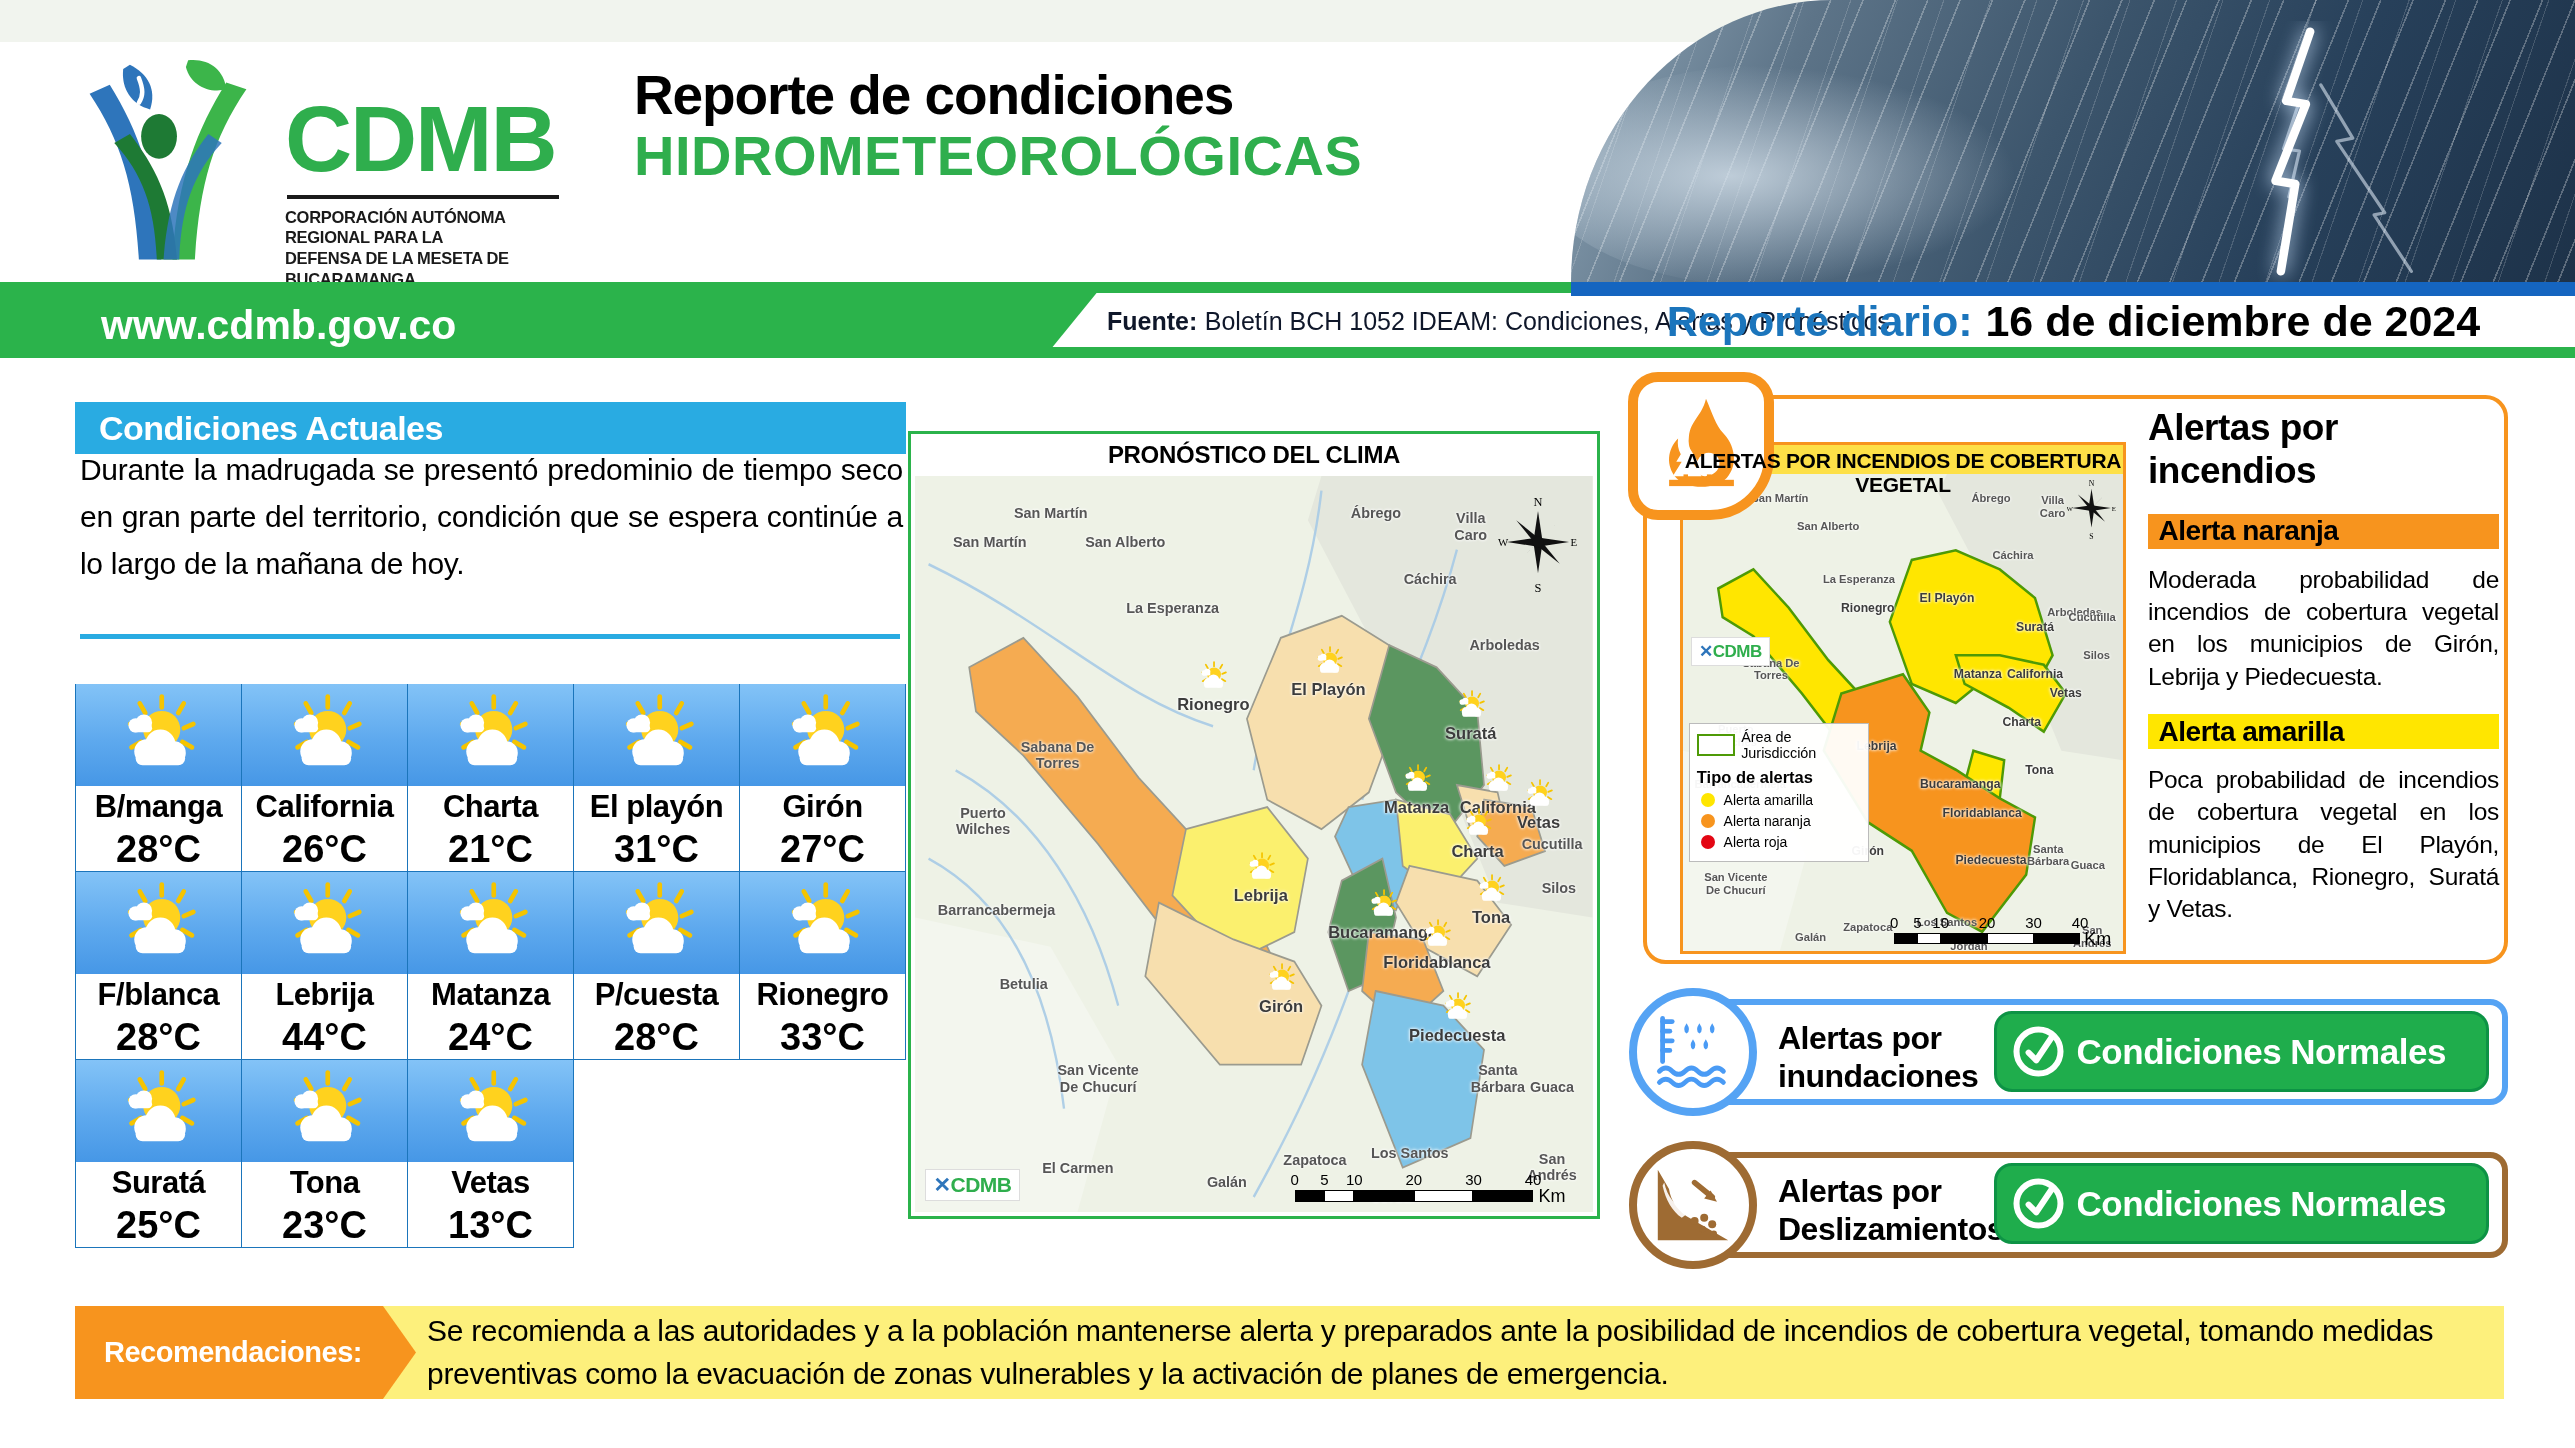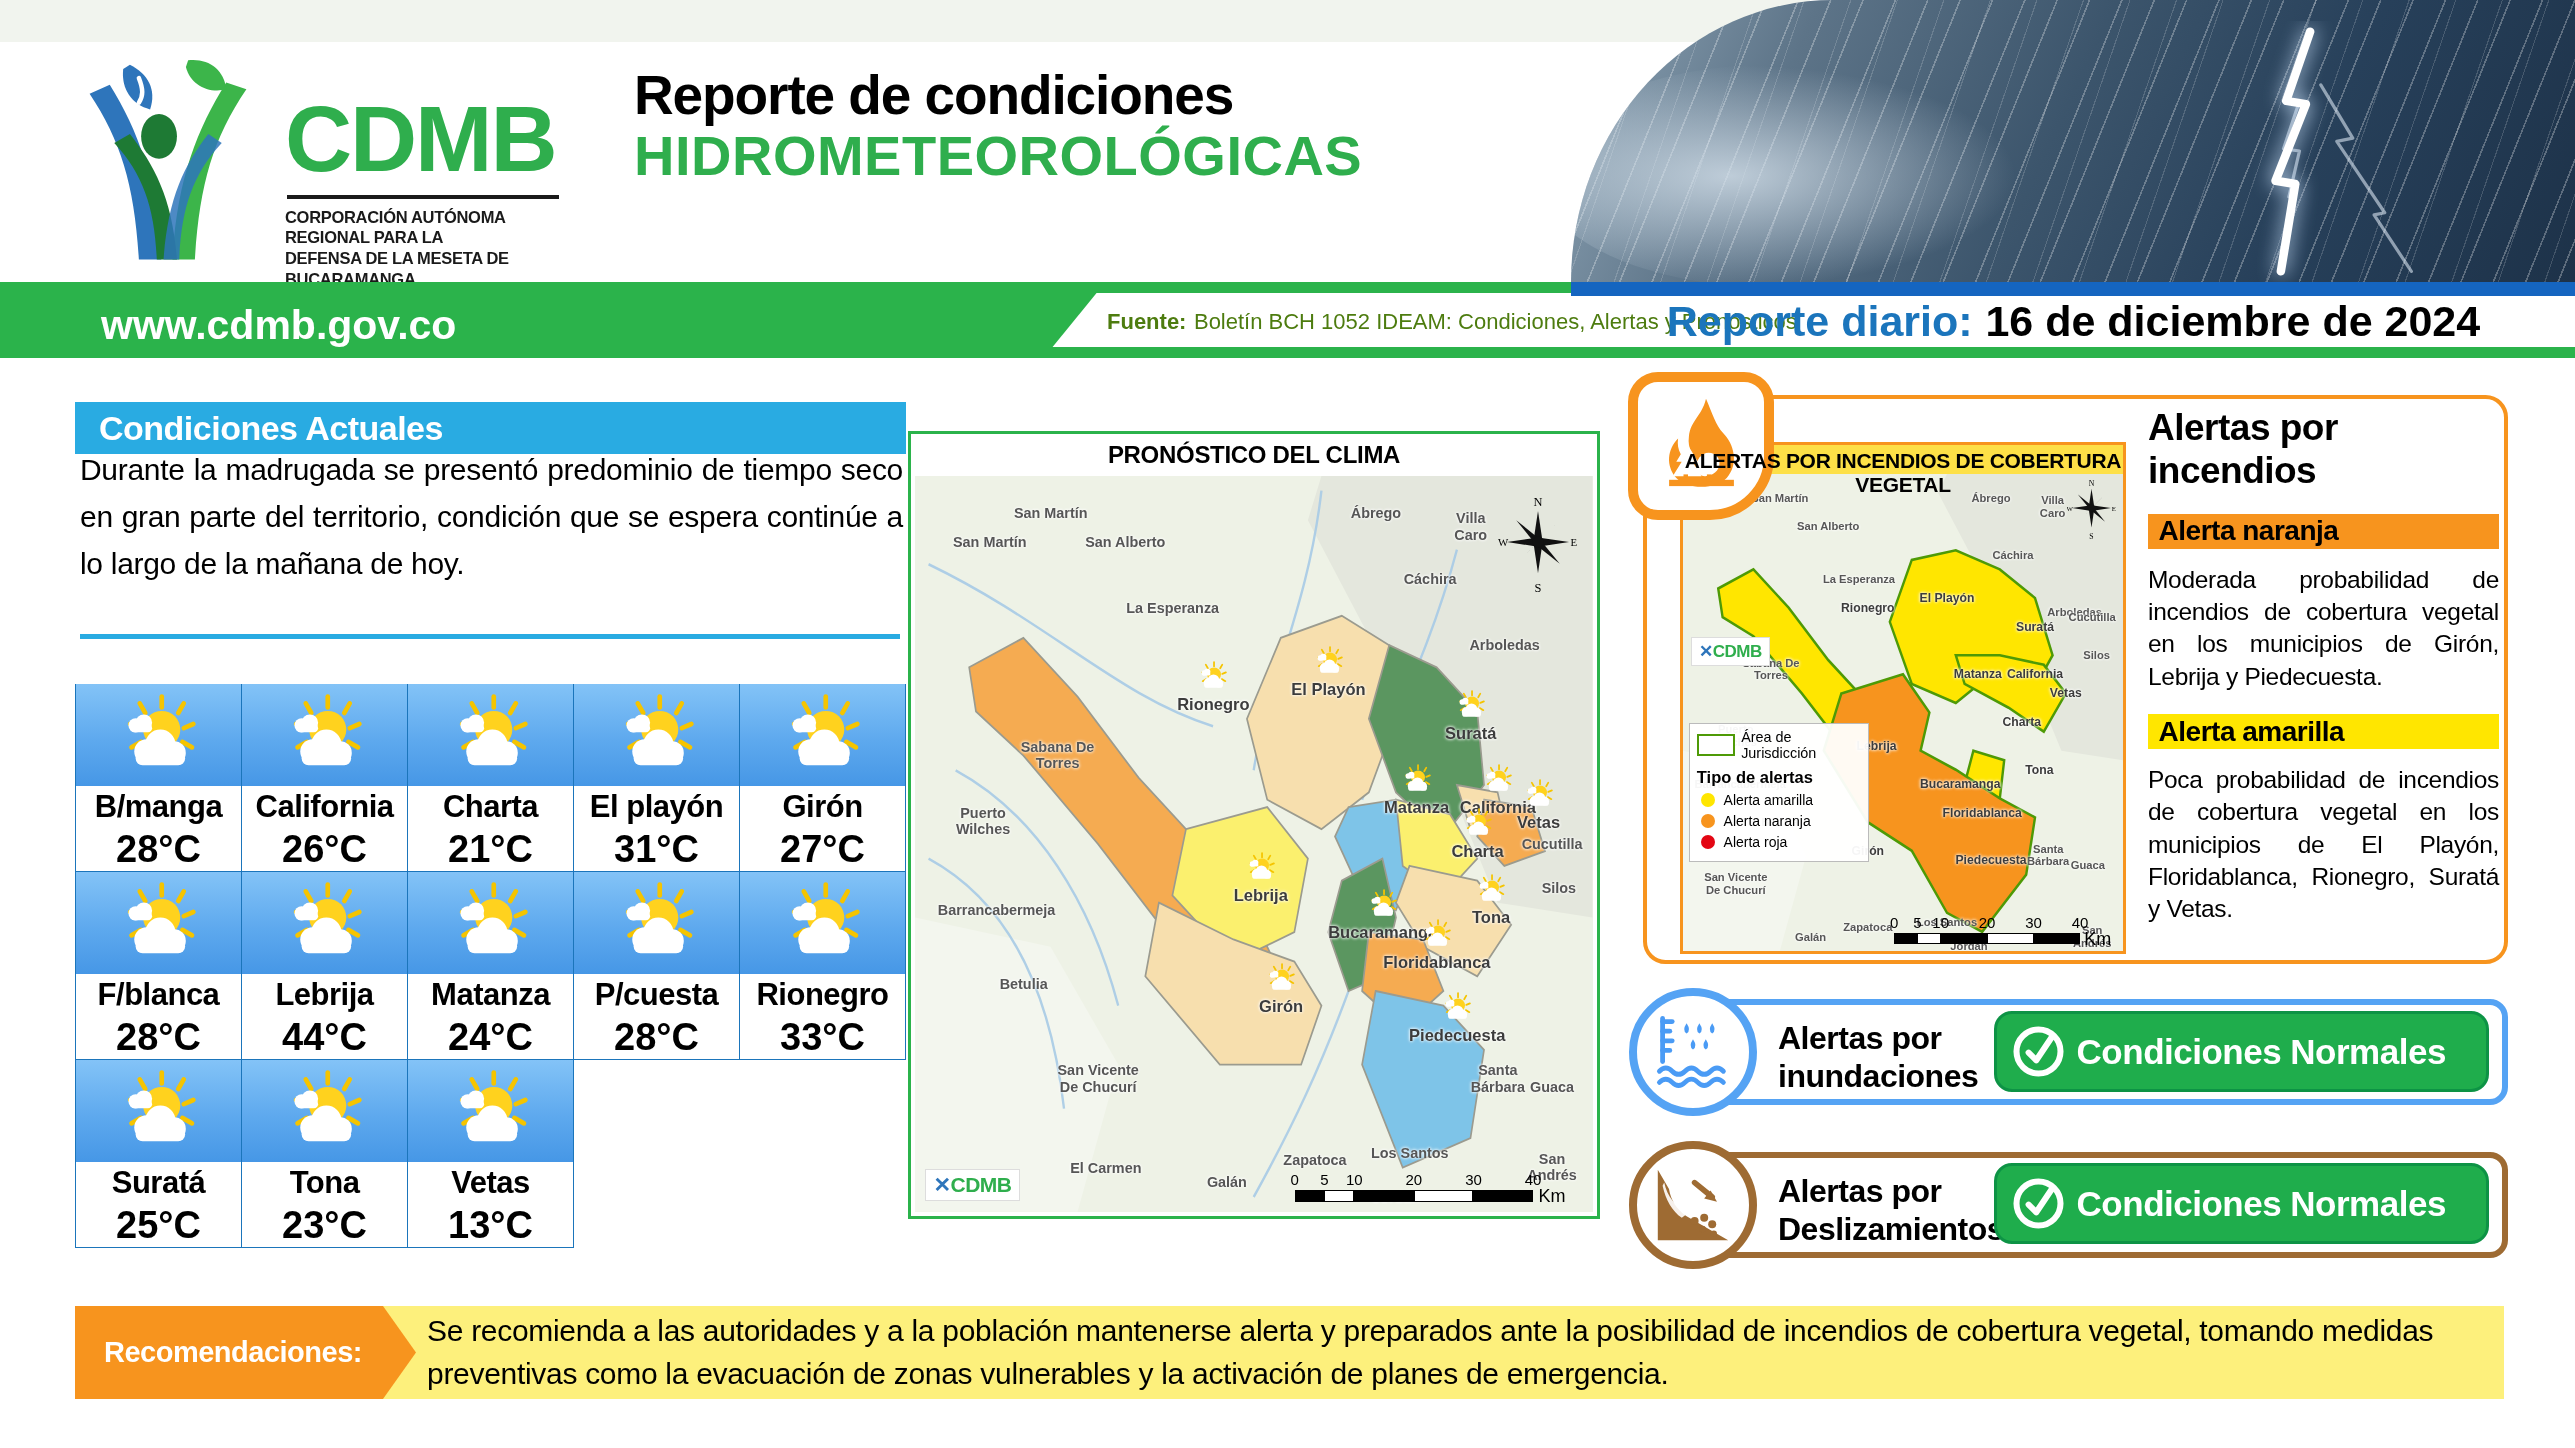--- a/index.html
+++ b/index.html
@@ -35,21 +35,21 @@
   
   .infobar{left:0;top:282px;width:2576px;height:76px;background:#ffffff;}
   .strip-top-green{left:0;top:0;width:1571px;height:10.6px;background:#2bb34b;}
   .strip-top-blue{left:1571px;top:0;width:1005px;height:14px;background:#1565c0;}
   .strip-bottom{left:0;top:65px;width:2576px;height:10.6px;background:#2bb34b;}
   .bar-green{left:0;top:0;width:1097px;height:65px;background:#2bb34b;
              clip-path:polygon(0 0,100% 0,calc(100% - 53px) 100%,0 100%);
              display:flex;align-items:center;}
   .bar-url{color:#fff;font-size:41px;font-weight:bold;padding-left:101px;letter-spacing:0;text-decoration:none;}
   .bar-source{left:1107px;top:14px;width:799px;height:51px;display:flex;align-items:center;
-              font-size:22px;color:#4d7c0f;}
+              font-size:25px;color:#0f172a;}
   .bar-source b{margin-right:7.5px;}
   .bar-report{left:1571px;top:14px;width:1005px;height:51px;display:flex;align-items:center;justify-content:center;}
   .report-label{color:#1b75bc;font-size:43px;font-weight:bold;margin-right:12.8px;}
   .report-date{color:#000;font-size:43px;font-weight:bold;}
 
   
   .cond-header{left:75px;top:402px;width:831px;height:52px;background:#29abe2;
                display:flex;align-items:center;}
   .cond-header span{color:#fff;font-size:34px;font-weight:bold;padding-left:24px;letter-spacing:-0.5px;}
   .cond-text{left:80px;top:447px;width:823px;font-size:30px;line-height:1.56;color:#000;
@@ -455,21 +455,21 @@
         <div class="map-label" style="left: 38%; top: 18%;">La Esperanza</div>
         <div class="map-label" style="left: 87%; top: 23%;">Arboledas</div>
         <div class="map-label" style="left: 21%; top: 38%;">Sabana De
 Torres</div>
         <div class="map-label" style="left: 10%; top: 47%;">Puerto
 Wilches</div>
         <div class="map-label" style="left: 12%; top: 59%;">Barrancabermeja</div>
         <div class="map-label" style="left: 16%; top: 69%;">Betulia</div>
         <div class="map-label" style="left: 27%; top: 82%;">San Vicente
 De Chucurí</div>
-        <div class="map-label" style="left: 24%; top: 94%; margin-left: 28px;">El Carmen</div>
+        <div class="map-label" style="left: 24%; top: 94%;">El Carmen</div>
         <div class="map-label" style="left: 46%; top: 96%;">Galán</div>
         <div class="map-label" style="left: 59%; top: 93%;">Zapatoca</div>
         <div class="map-label" style="left: 73%; top: 92%;">Los Santos</div>
         <div class="map-label" style="left: 71%; top: 98%;">Jordán</div>
         <div class="map-label" style="left: 86%; top: 82%;">Santa
 Bárbara</div>
         <div class="map-label" style="left: 94%; top: 83%;">Guaca</div>
         <div class="map-label" style="left: 94%; top: 94%;">San
 Andrés</div>
         <div class="map-label" style="left: 95%; top: 56%;">Silos</div>

